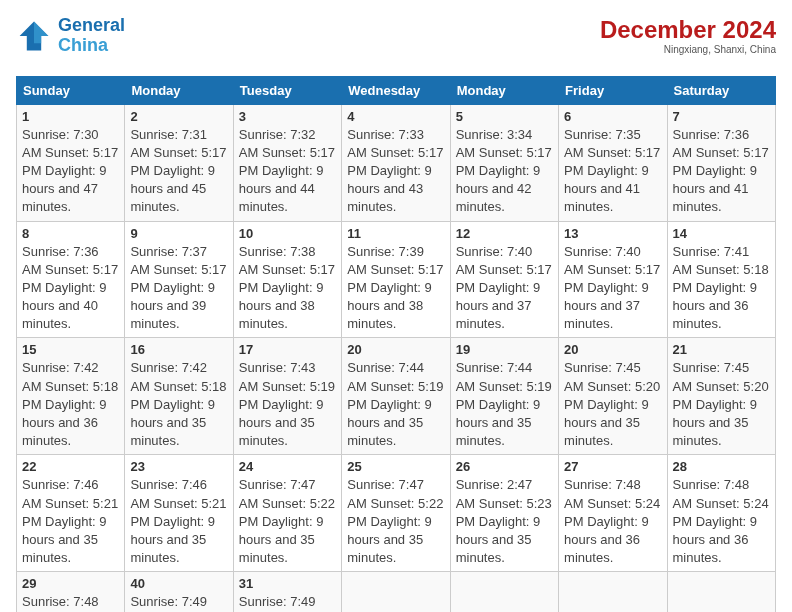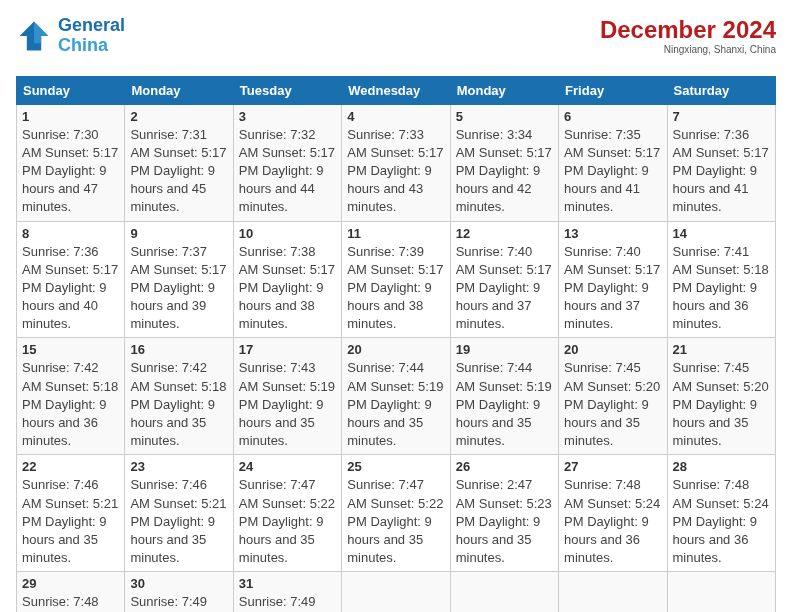--- a/index.html
+++ b/index.html
@@ -296,21 +296,21 @@
         </td>
       </tr>
       <tr>
         <td>
           <span class="day-num">29</span>
           <div class="day-info">Sunrise: 7:48 AM
 Sunset: 5:25 PM
 Daylight: 9 hours and 36 minutes.</div>
         </td>
         <td>
-          <span class="day-num">30</span>
+          <span class="day-num">40</span>
           <div class="day-info">Sunrise: 7:49 AM
 Sunset: 5:26 PM
 Daylight: 9 hours and 37 minutes.</div>
         </td>
         <td>
           <span class="day-num">31</span>
           <div class="day-info">Sunrise: 7:49 AM
 Sunset: 5:27 PM
 Daylight: 9 hours and 37 minutes.</div>
         </td>

